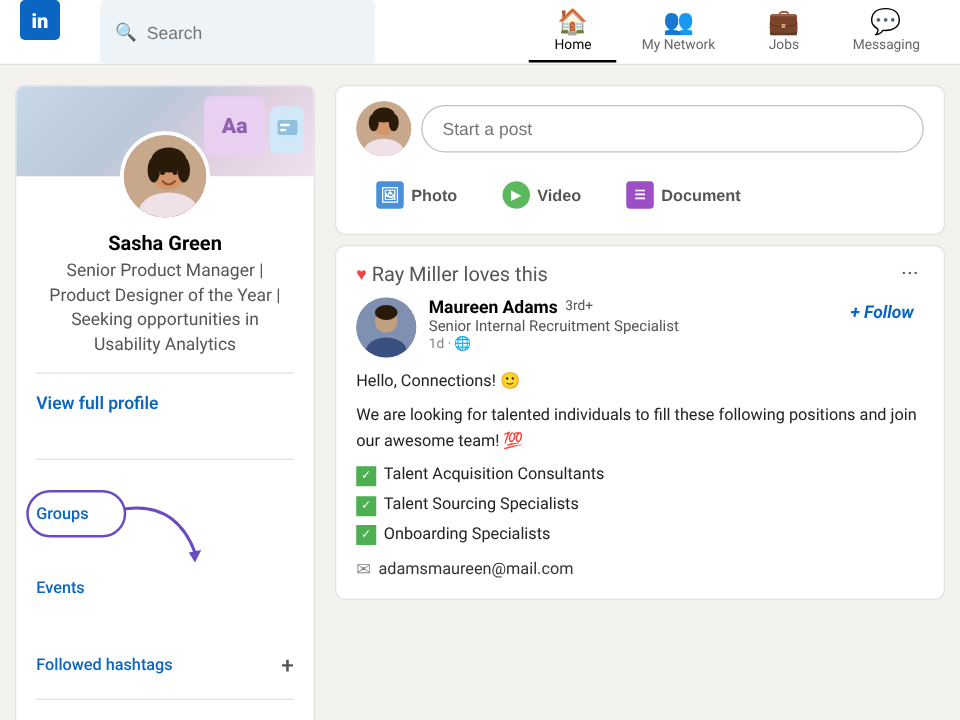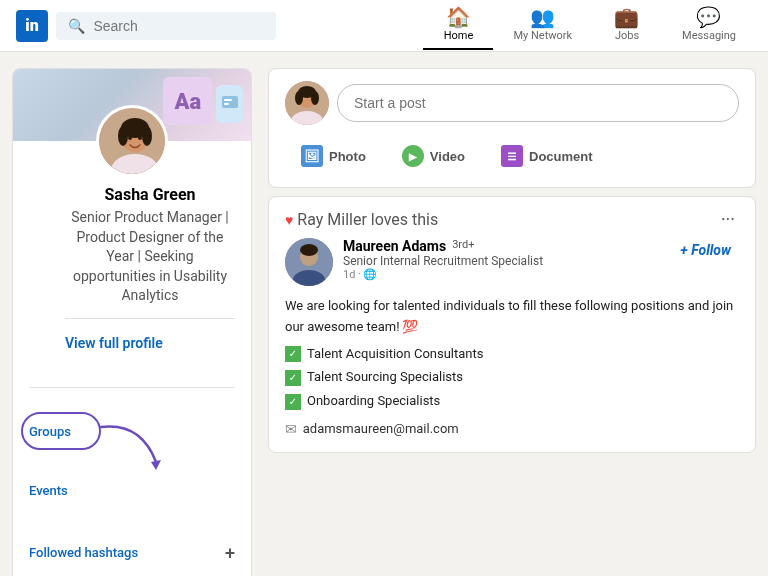--- a/index.html
+++ b/index.html
@@ -8,26 +8,26 @@
       background: #f3f2ef;
       font-size: 14px;
       color: #000;
     }
 
     
     .navbar {
       background: #fff;
       border-bottom: 1px solid #e0e0e0;
       display: flex;
-      align-items: center;
       padding: 0 16px;
       height: 52px;
       position: sticky;
       top: 0;
       z-index: 100;
+      gap: 24px;
     }
     .navbar-logo {
       background: #0a66c2;
       color: #fff;
       font-weight: 900;
       font-size: 16px;
       width: 32px;
       height: 32px;
       display: flex;
       align-items: center;
@@ -119,21 +119,21 @@
       align-items: flex-start;
     }
     .profile-bg-card {
       background: #e8d0f0;
       border-radius: 6px;
       width: 56px;
       height: 48px;
       display: flex;
       align-items: center;
       justify-content: center;
-      font-size: 22px;
+      font-size: 17px;
       font-weight: 900;
       color: #9060b0;
     }
     .profile-bg-card2 {
       background: #d0e8f8;
       border-radius: 6px;
       width: 30px;
       height: 38px;
       margin-top: 8px;
       display: flex;
@@ -164,21 +164,20 @@
       width: 100%;
       height: 100%;
       background: linear-gradient(180deg, #c8a898 0%, #b09080 100%);
       border-radius: 50%;
       overflow: hidden;
       position: relative;
     }
     .profile-info {
       text-align: center;
       padding: 0 16px 12px;
-      margin-left: 36px;
     }
     .profile-name {
       font-weight: 700;
       font-size: 16px;
       margin-bottom: 4px;
     }
     .profile-title {
       font-size: 14px;
       color: #555;
       line-height: 1.4;
@@ -614,20 +613,21 @@
           </div>
           <div class="author-subtitle">Senior Internal Recruitment Specialist</div>
           <div class="author-meta">
             <span>1d · 🌐</span>
           </div>
         </div>
         <div class="follow-btn">+ Follow</div>
       </div>
 
       <div class="feed-content">
+        <p>Hello, Connections! 🙂</p>
         <p>We are looking for talented individuals to fill these following positions and join our awesome team! 💯</p>
         <div style="margin:6px 0;">
           <div class="feed-list-item">
             <div class="check-box">✓</div>
             <span>Talent Acquisition Consultants</span>
           </div>
           <div class="feed-list-item">
             <div class="check-box">✓</div>
             <span>Talent Sourcing Specialists</span>
           </div>

